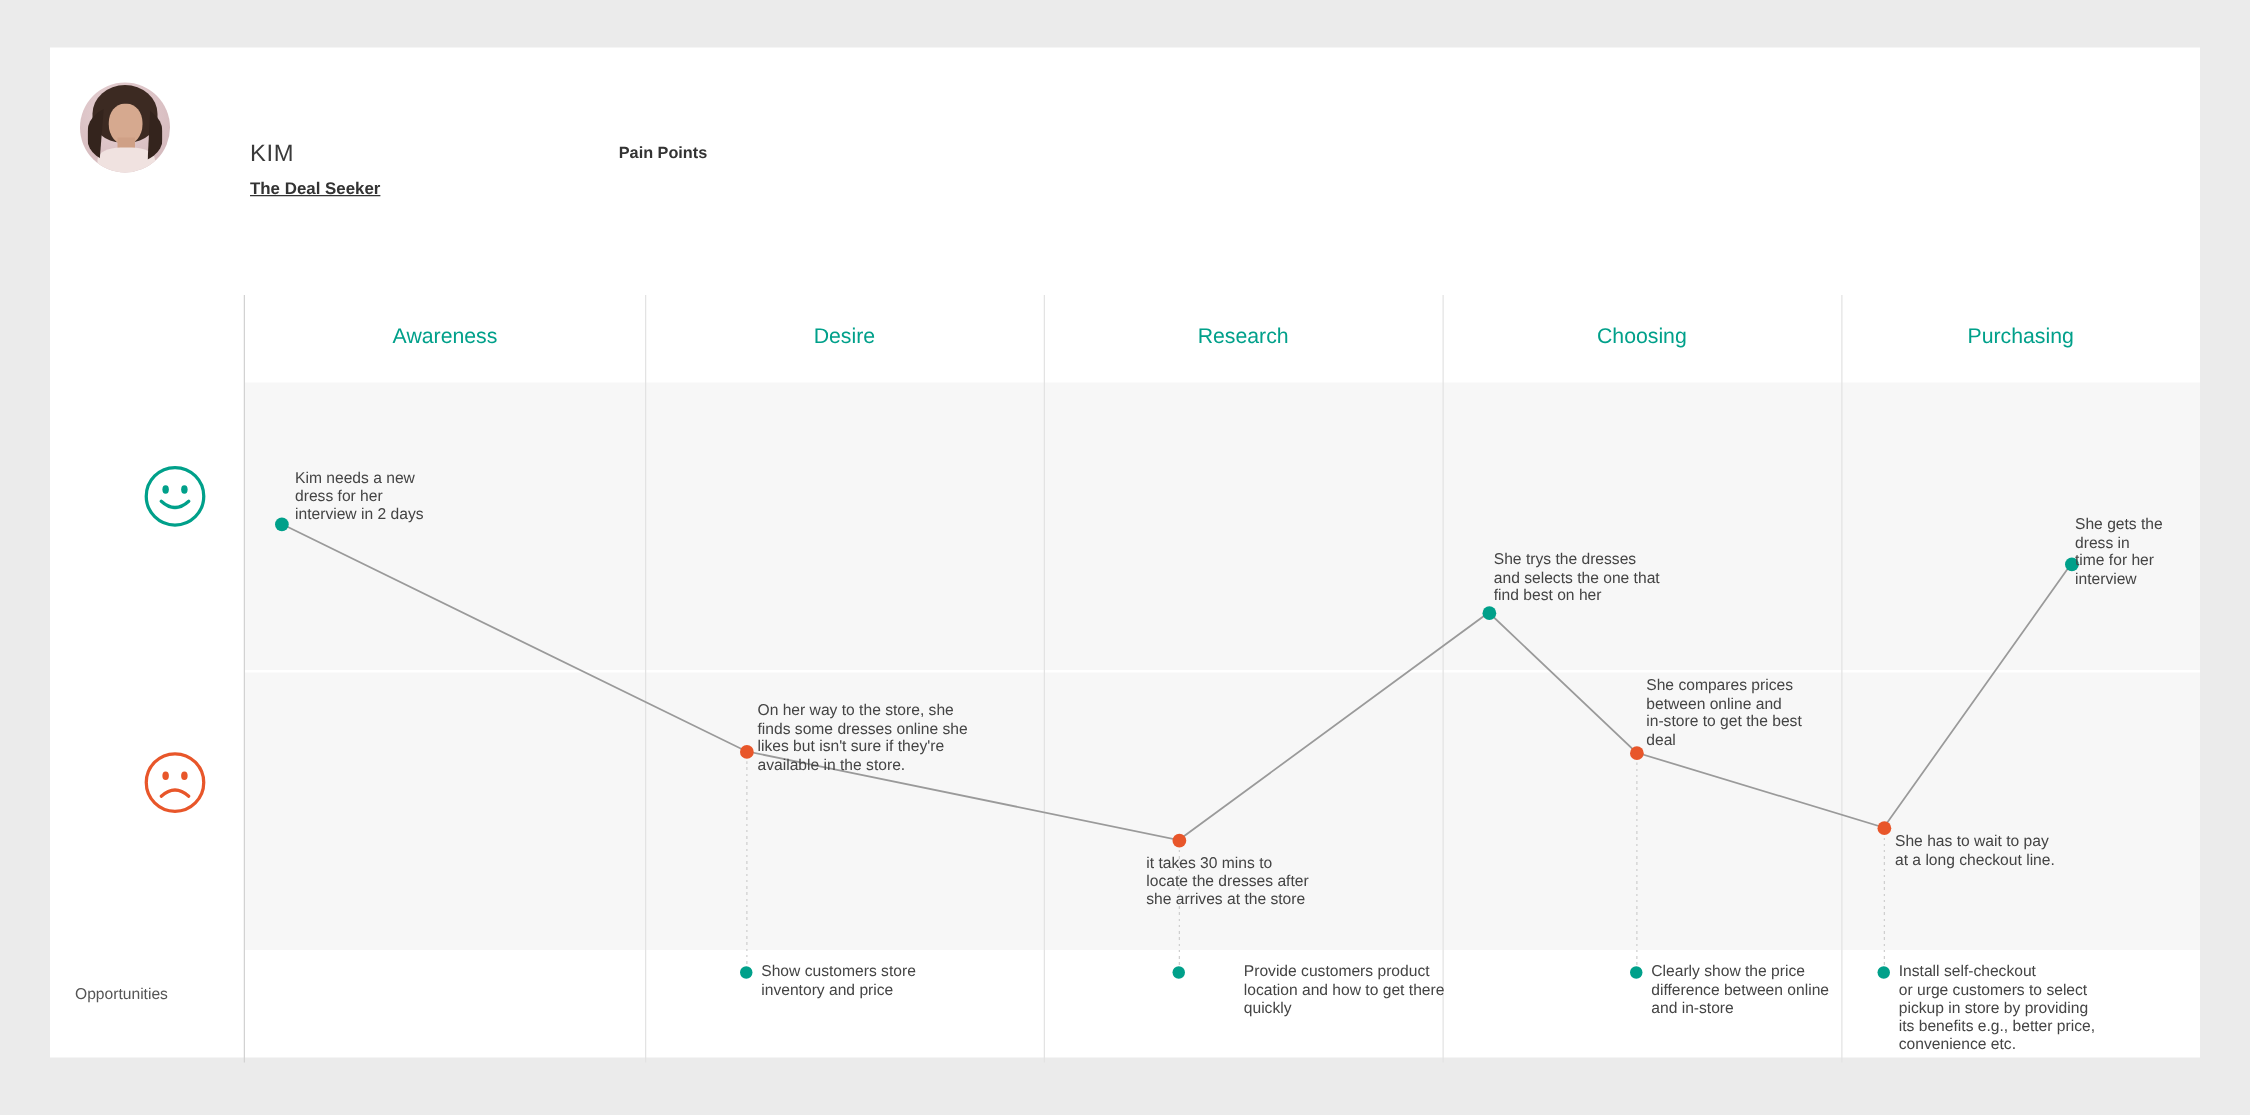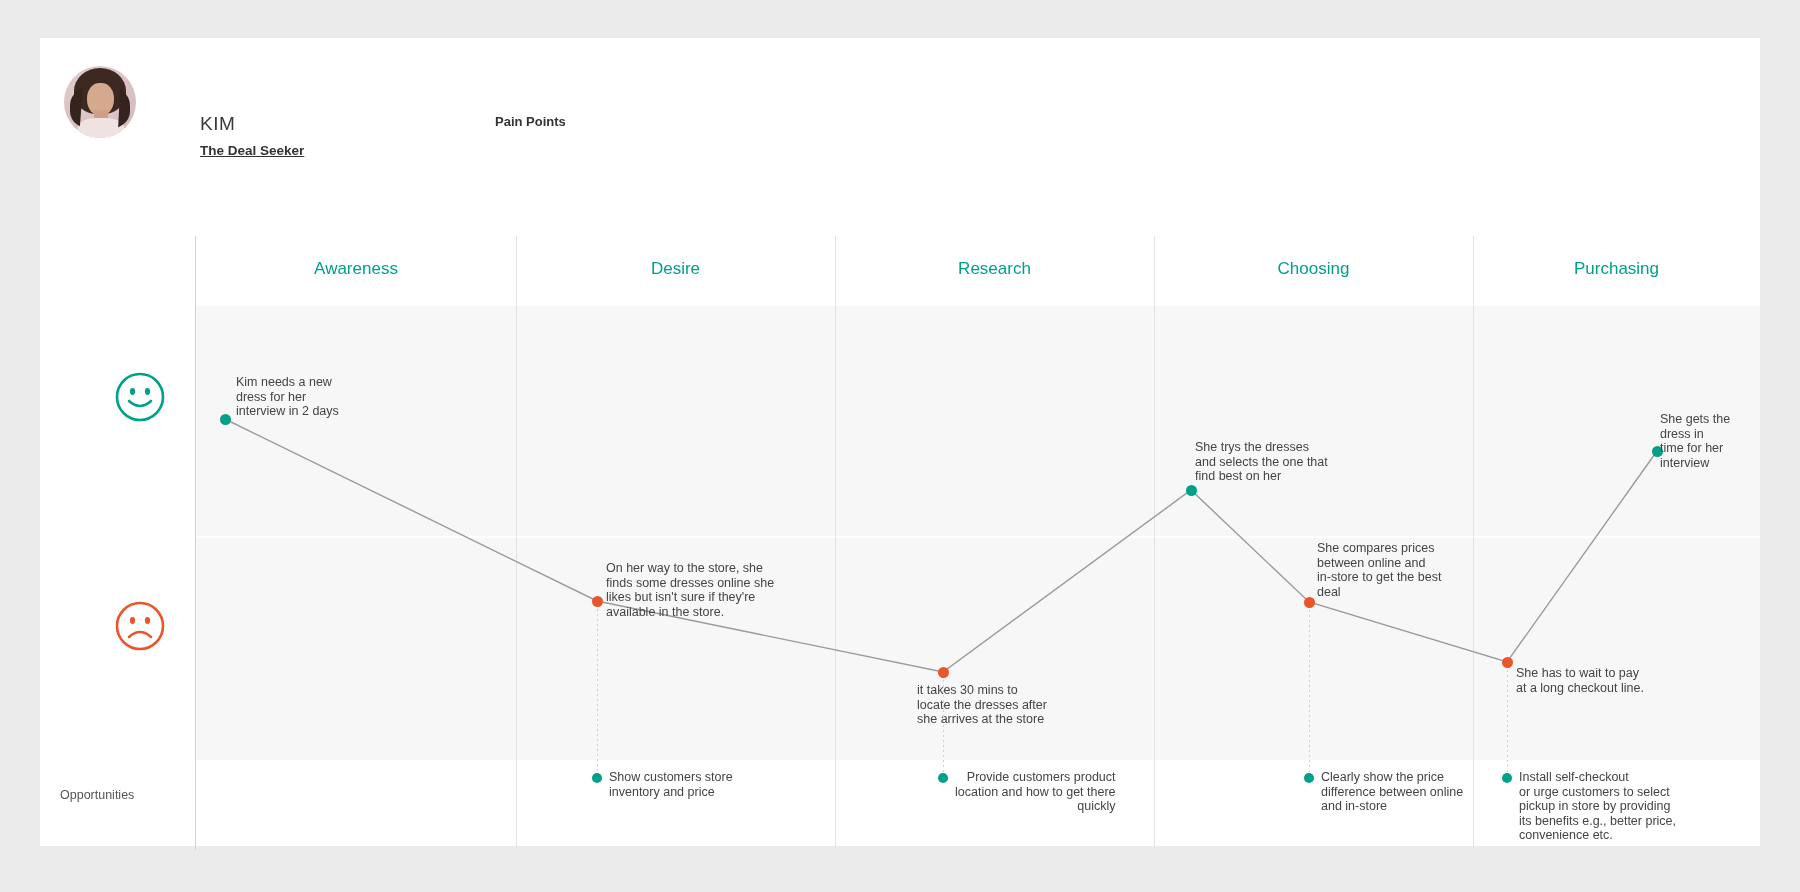--- a/index.html
+++ b/index.html
@@ -224,21 +224,21 @@
         <div class="note" style="left: 1620px; top: 374px;">She gets the dress in
 time for her interview</div>
       </div>
     <div id="opps">
         <div class="leader" style="left: 557px; top: 571px; height: 164px;"></div>
         <div class="opp-dot" style="left: 552px; top: 735px;"></div>
         <div class="opp" style="left: 569px; top: 732px;">Show customers store
 inventory and price</div>
         <div class="leader" style="left: 903px; top: 642px; height: 93px;"></div>
         <div class="opp-dot" style="left: 898px; top: 735px;"></div>
-        <div class="opp" style="left: 915px; top: 732px; text-align: right;">Provide customers product
+        <div class="opp" style="left: 955px; top: 732px;">Provide customers product
 location and how to get there
 quickly</div>
         <div class="leader" style="left: 1269px; top: 572px; height: 163px;"></div>
         <div class="opp-dot" style="left: 1264px; top: 735px;"></div>
         <div class="opp" style="left: 1281px; top: 732px;">Clearly show the price
 difference between online
 and in-store</div>
         <div class="leader" style="left: 1467px; top: 632px; height: 103px;"></div>
         <div class="opp-dot" style="left: 1462px; top: 735px;"></div>
         <div class="opp" style="left: 1479px; top: 732px;">Install self-checkout

